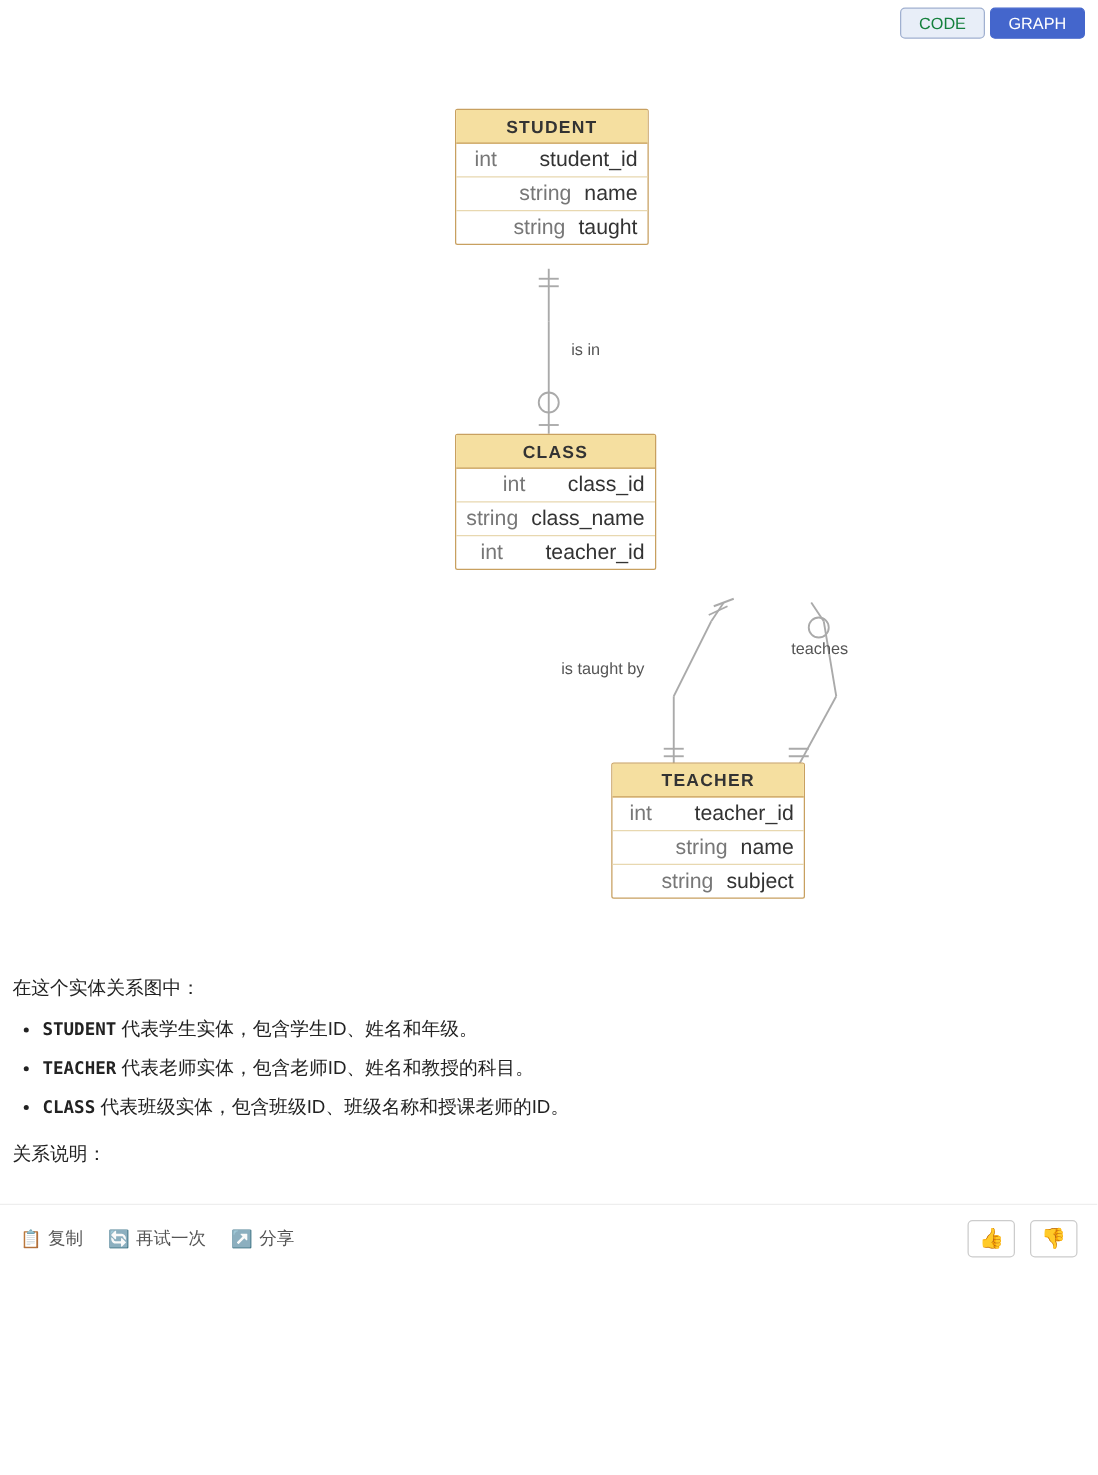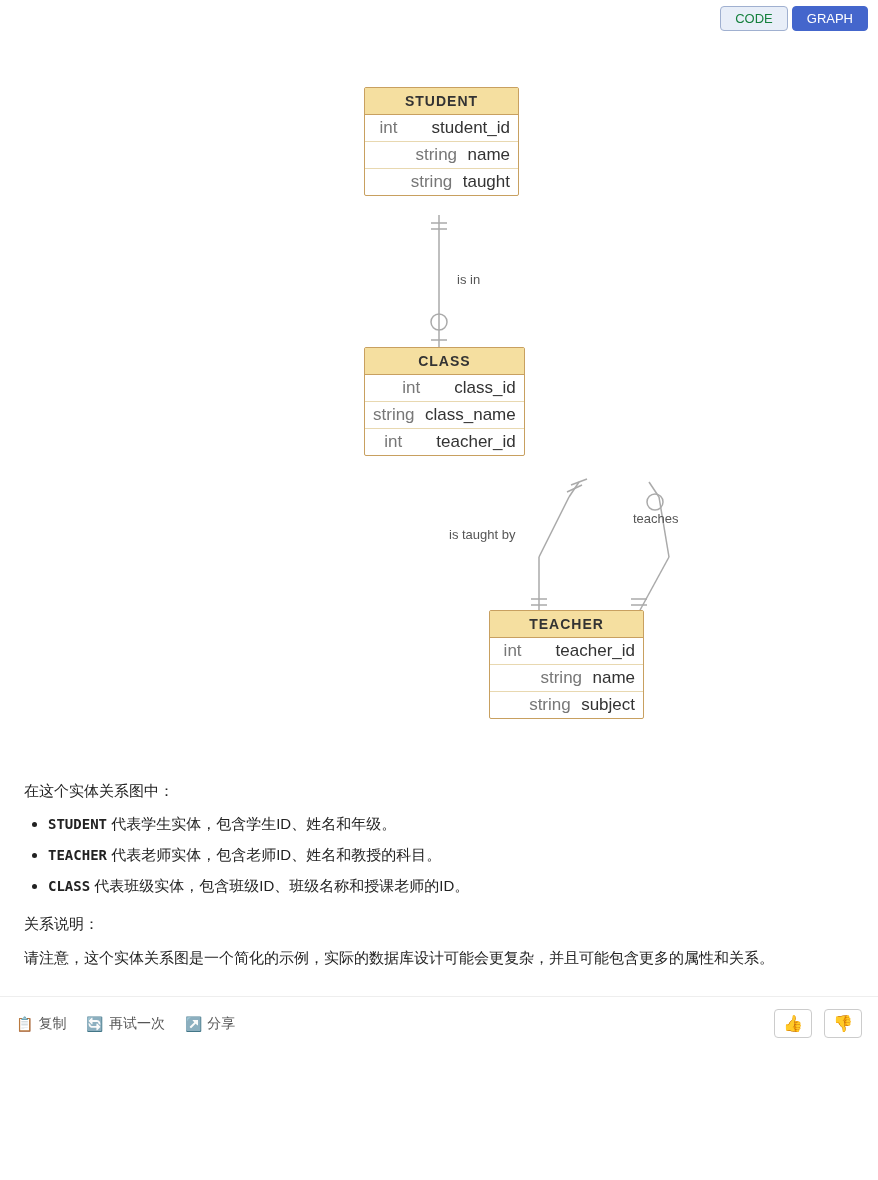--- a/index.html
+++ b/index.html
@@ -93,21 +93,21 @@
     }
 
     .label-text {
       position: absolute;
       font-size: 13px;
       color: #555;
     }
 
     
     .description {
-      padding: 10px 20px 10px 24px;
+      padding: 10px 20px 10px 10px;
       font-size: 15px;
       line-height: 1.8;
       color: #222;
     }
     .description p {
       margin-bottom: 6px;
     }
     .description ul {
       list-style: disc;
       padding-left: 24px;
@@ -272,21 +272,20 @@
 </div>
 
 <div class="description">
   <p>在这个实体关系图中：</p>
   <ul>
     <li><span class="keyword">STUDENT</span> 代表学生实体，包含学生ID、姓名和年级。</li>
     <li><span class="keyword">TEACHER</span> 代表老师实体，包含老师ID、姓名和教授的科目。</li>
     <li><span class="keyword">CLASS</span> 代表班级实体，包含班级ID、班级名称和授课老师的ID。</li>
   </ul>
   <p class="section-title">关系说明：</p>
-  <p class="note-text">请注意，这个实体关系图是一个简化的示例，实际的数据库设计可能会更复杂，并且可能包含更多的属性和关系。</p>
 </div>
 
 <div class="action-bar">
   <div class="action-bar-left">
     <button class="action-btn">
       <span>📋</span>
       <span>复制</span>
     </button>
     <button class="action-btn">
       <span>🔄</span>

